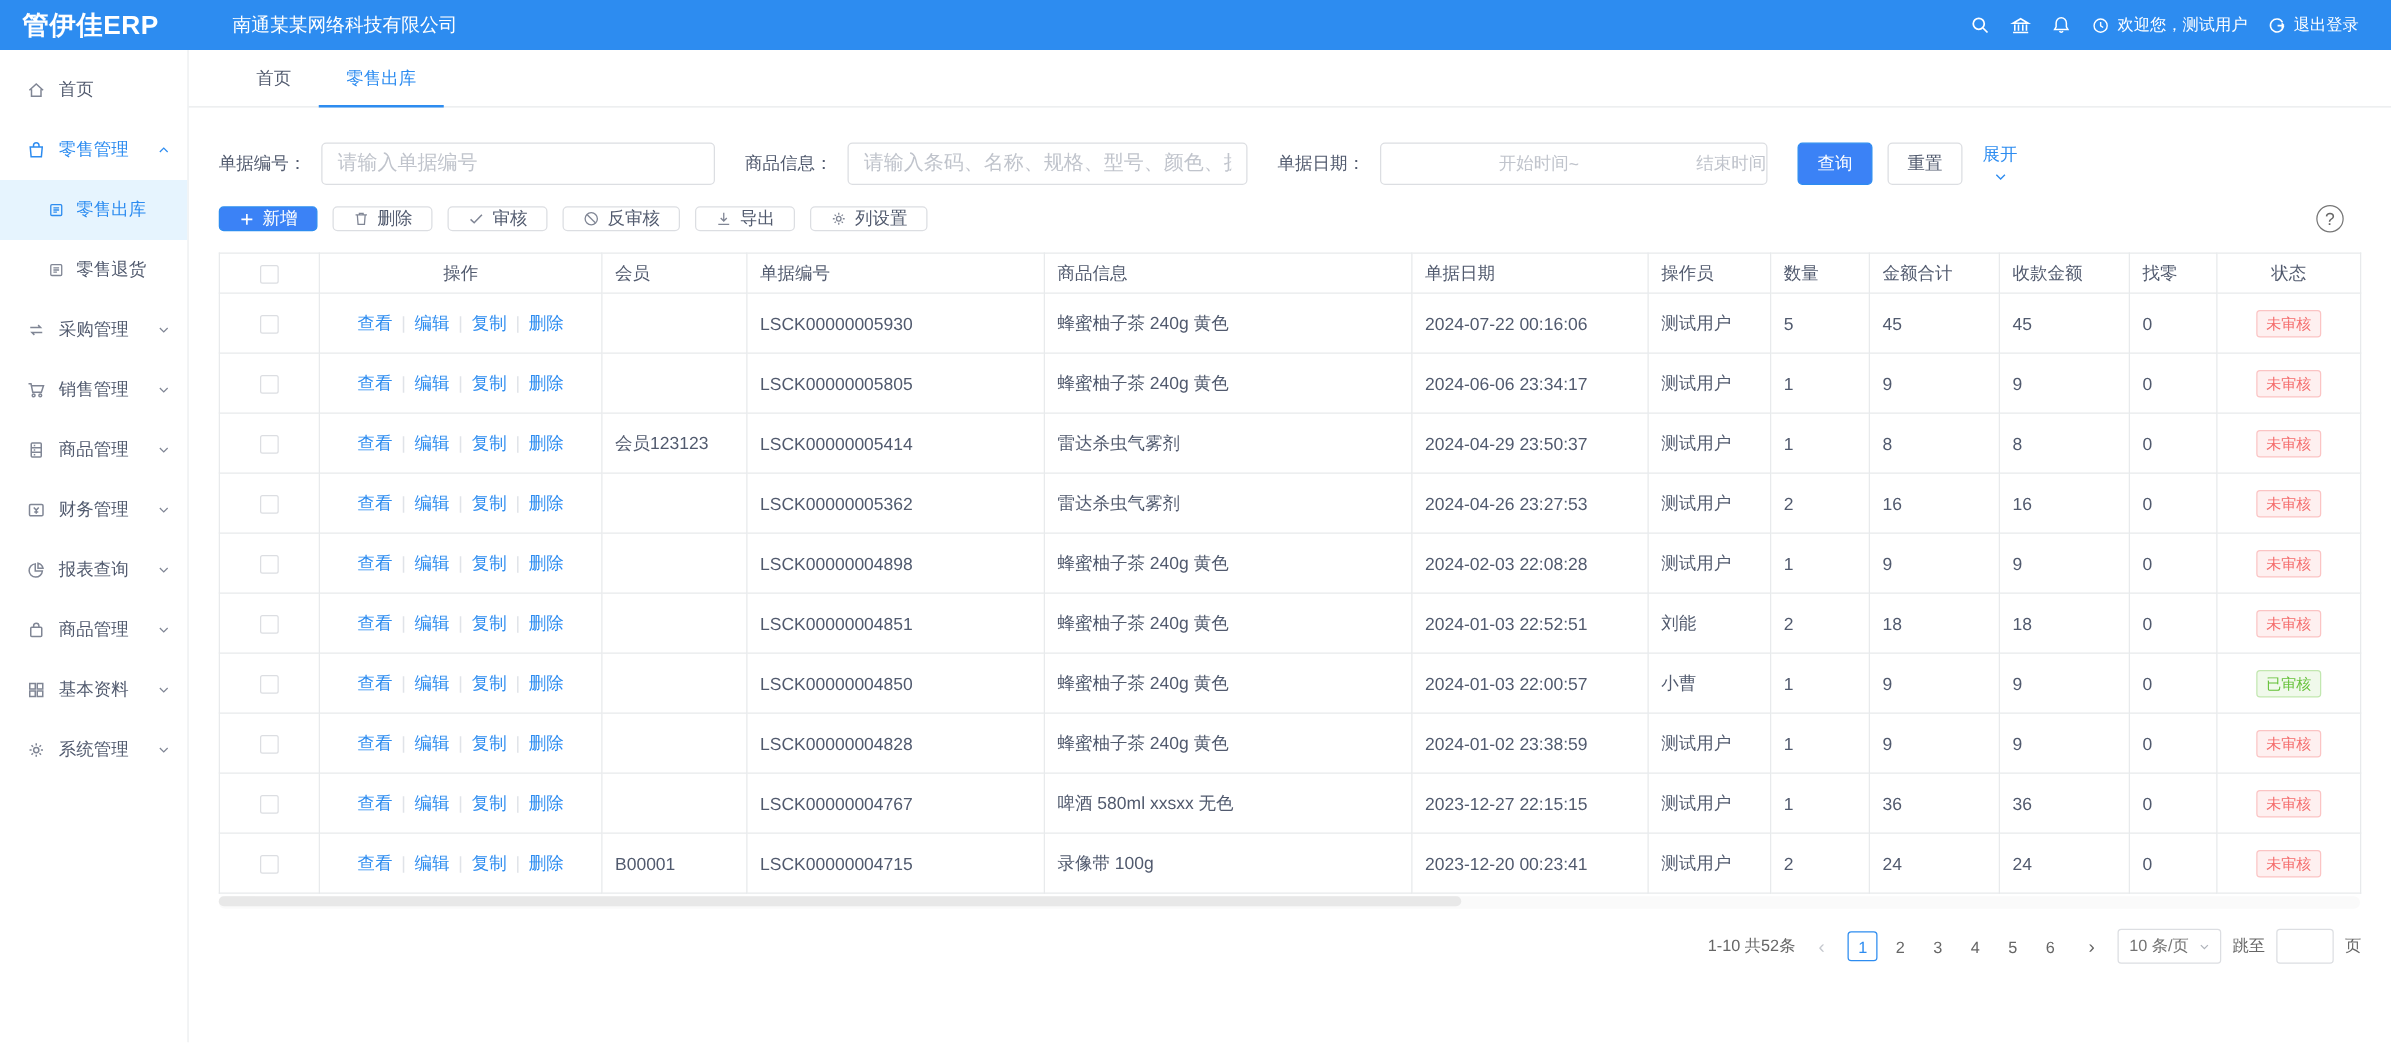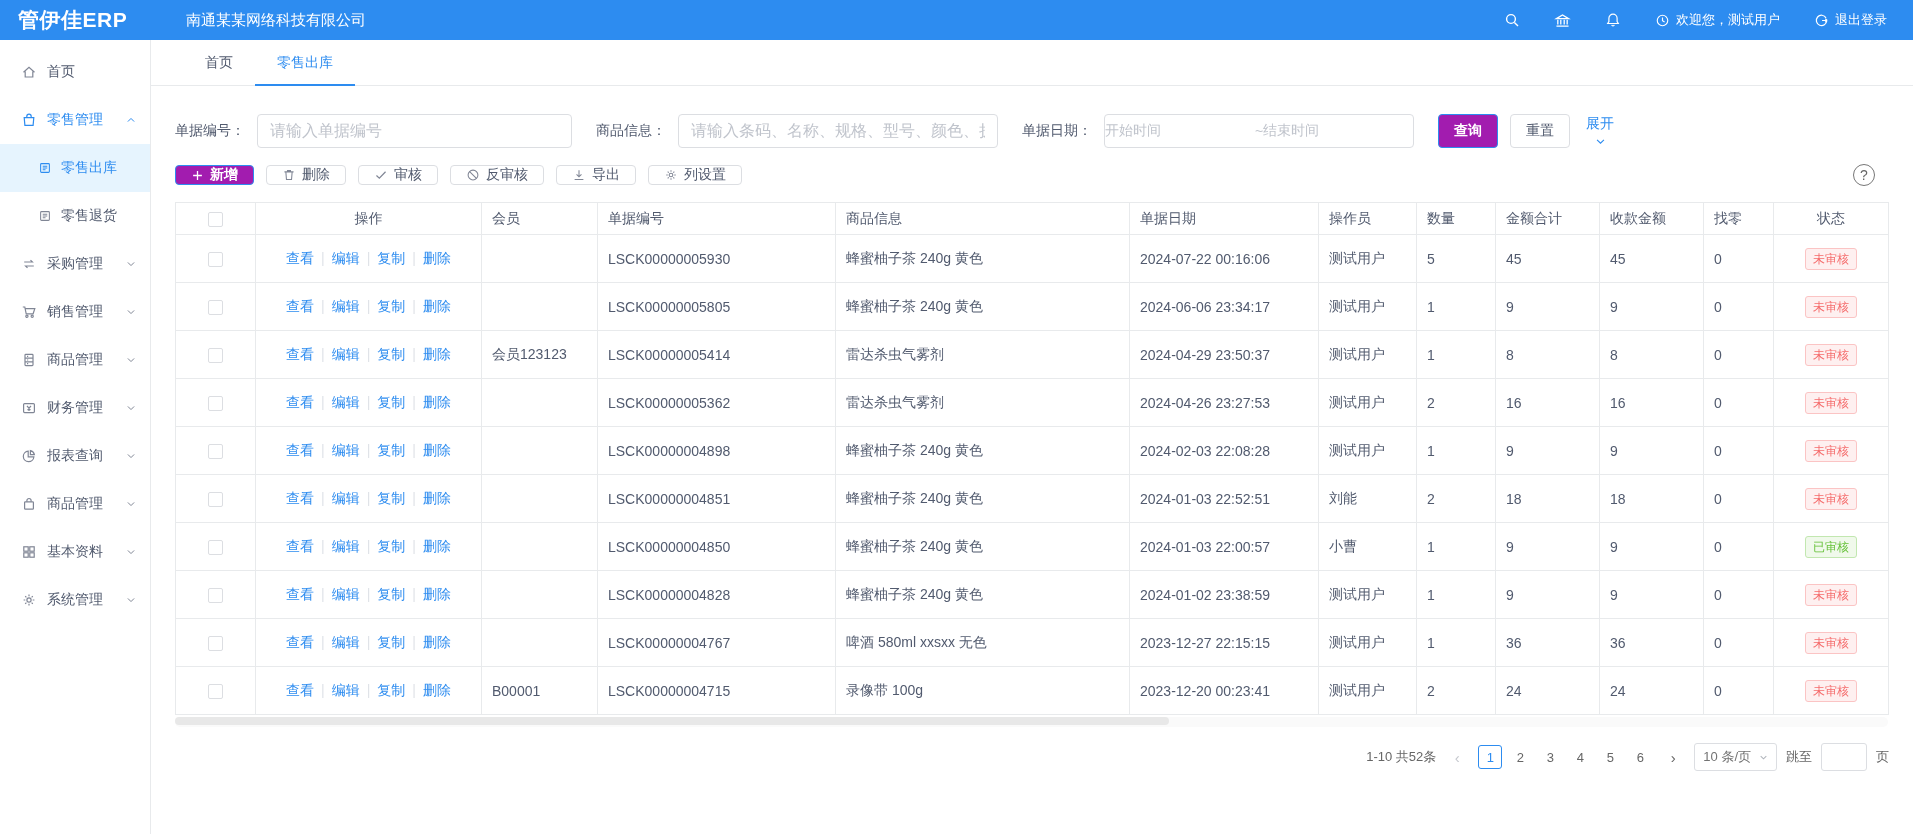--- a/index.html
+++ b/index.html
@@ -5,21 +5,21 @@
   * { box-sizing: border-box; margin: 0; padding: 0; }
   html, body { width: 1913px; height: 834px; overflow: hidden; }
   body { font-family: "Liberation Sans", "DejaVu Sans", sans-serif; background: #fff; color: #515a6e; font-size: 14px; }
 
   .app { width: 1913px; height: 834px; display: flex; flex-direction: column; }
 
   
   .topbar { height: 40px; background: #2d8cf0; display: flex; align-items: center; color: #fff; flex: none; }
   .topbar .logo { width: 150px; padding-left: 18px; font-size: 21px; font-weight: bold; letter-spacing: 0.5px; white-space: nowrap; }
   .topbar .company { font-size: 15px; margin-left: 36px; }
-  .topbar-right { margin-left: auto; display: flex; align-items: center; gap: 34px; padding-right: 26px; font-size: 13px; }
+  .topbar-right { margin-left: auto; display: flex; align-items: center; gap: 16px; padding-right: 26px; font-size: 13px; }
   .topbar-right .tb-item { display: flex; align-items: center; gap: 6px; cursor: pointer; white-space: nowrap; }
   .icon { display: inline-flex; align-items: center; justify-content: center; line-height: 0; }
 
   
   .body-row { flex: 1; display: flex; min-height: 0; }
 
   
   .sidebar { width: 151px; flex: none; background: #fff; border-right: 1px solid #e8eaec; padding-top: 8px; overflow: hidden; }
   .side-item { height: 48px; display: flex; align-items: center; padding: 0 14px 0 21px; color: #515a6e; cursor: pointer; white-space: nowrap; }
   .side-item .icon { color: #808695; }
@@ -42,24 +42,24 @@
 
   
   .filter-row { display: flex; align-items: center; padding-top: 28px; }
   .f-group { display: flex; align-items: center; margin-right: 24px; }
   .f-label { color: #515a6e; margin-right: 12px; white-space: nowrap; }
   .f-input { height: 34px; border: 1px solid #dcdee2; border-radius: 4px; padding: 0 12px; font-size: 16px; color: #515a6e; outline: none; font-family: inherit; background: #fff; }
   .f-input::placeholder { color: #c0c4cc; }
   .in-billno { width: 315px; }
   .in-goods { width: 320px; }
   .date-range { width: 310px; height: 34px; border: 1px solid #dcdee2; border-radius: 4px; display: flex; align-items: center; color: #c0c4cc; cursor: text; }
-  .date-range .ph { flex: 1; text-align: left; }
+  .date-range .ph { flex: 1; text-align: right; }
   .date-range .tilde { flex: none; }
   .btn { height: 34px; border: 1px solid #dcdee2; background: #fff; border-radius: 4px; padding: 0 15px; font-size: 14px; color: #515a6e; cursor: pointer; display: inline-flex; align-items: center; gap: 6px; font-family: inherit; white-space: nowrap; }
-  .btn-primary { background: #a21caf; border-color: #2d8cf0; color: #fff; font-weight: bold; }
+  .btn-primary { background: #3b82f6; border-color: #2d8cf0; color: #fff; }
   .filter-row .btn + .btn { margin-left: 12px; }
   .expand-link { color: #2d8cf0; margin-left: 16px; cursor: pointer; display: inline-flex; align-items: center; gap: 3px; white-space: nowrap; flex-direction: column; }
 
   
   .toolbar-row { display: flex; align-items: center; margin-top: 16px; }
   .toolbar-row .btn { height: 20px; margin-right: 12px; }
   .toolbar-row .btn .icon { color: #808695; }
   .toolbar-row .btn-primary .icon { color: #fff; }
   .help-circle { margin-left: auto; width: 22px; height: 22px; border: 1px solid #777; border-radius: 50%; color: #666; font-size: 14px; display: flex; align-items: center; justify-content: center; cursor: pointer; margin-right: 14px; }
 

